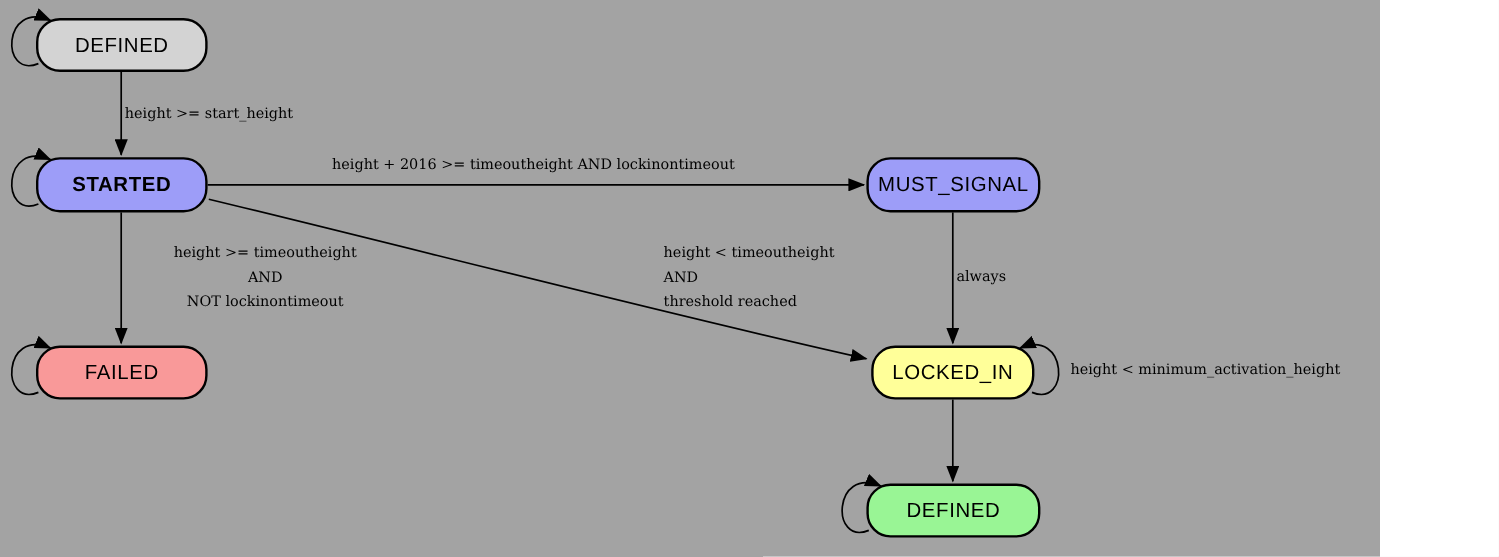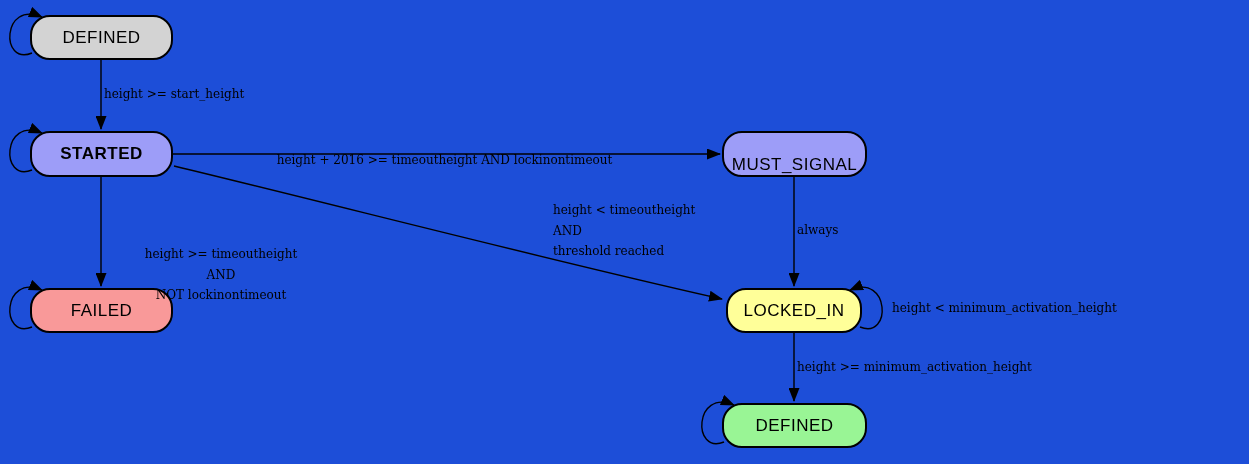--- a/index.html
+++ b/index.html
@@ -1,50 +1,50 @@
 <!DOCTYPE html>
 <html><head>
 <meta charset="utf-8">
 <style>
   html,body{margin:0;padding:0;background:#ffffff;}
   #canvas{
     position:relative;
-    width:1249px;height:464px;
-    background:#1d4ed8;
+    width:1150px;height:464px;
+    background:#a3a3a3;
     font-family:"Liberation Sans","DejaVu Sans",sans-serif;
     overflow:hidden;
   }
   #edges{position:absolute;left:0;top:0;width:1249px;height:464px;}
   .state{
     position:absolute;
     box-sizing:border-box;
     border:2.5px solid #000;
     border-radius:20px;
     display:flex;align-items:center;justify-content:center;
     font-size:17px;
     color:#000;
     letter-spacing:0.5px;
   }
   .state-defined  {left:30px; top:15px;  width:143px;height:45px;}
   .state-started  {left:30px; top:131px; width:143px;height:46px;font-weight:bold;}
-  .state-mustsignal{left:722px;top:131px; width:145px;height:46px;align-items:flex-end;}
+  .state-mustsignal{left:722px;top:131px; width:145px;height:46px;}
   .state-failed   {left:30px; top:288px; width:143px;height:45px;}
   .state-lockedin {left:726px;top:288px; width:136px;height:45px;}
   .state-active   {left:722px;top:403px; width:145px;height:45px;}
   .edge-label{
     position:absolute;
     font-family:"DejaVu Serif","Liberation Serif",serif;
     font-size:12px;
     line-height:20.5px;
     color:#000;
     white-space:nowrap;
   }
   .lbl-defined-started  {left:104px;top:84px;}
-  .lbl-started-mustsignal{left:172px;top:127px;width:545px;text-align:center;margin-top:23px;}
-  .lbl-started-failed   {left:101px;top:200px;width:240px;text-align:center;margin-top:44px;}
+  .lbl-started-mustsignal{left:172px;top:127px;width:545px;text-align:center;}
+  .lbl-started-failed   {left:101px;top:200px;width:240px;text-align:center;}
   .lbl-started-lockedin {left:553px;top:200px;width:240px;text-align:left;}
   .lbl-mustsignal-lockedin{left:797px;top:220px;}
   .lbl-lockedin-self    {left:892px;top:298px;}
   .lbl-lockedin-active  {left:797px;top:357px;}
 </style>
 </head>
 <body>
 
 <div id="canvas">
 
@@ -122,17 +122,14 @@
   </div>
 
   <div class="edge-label lbl-mustsignal-lockedin">
     <div>always</div>
   </div>
 
   <div class="edge-label lbl-lockedin-self">
     <div>height &lt; minimum_activation_height</div>
   </div>
 
-  <div class="edge-label lbl-lockedin-active">
-    <div>height &gt;= minimum_activation_height</div>
-  </div>
 
 </div>
 
 </body></html>

